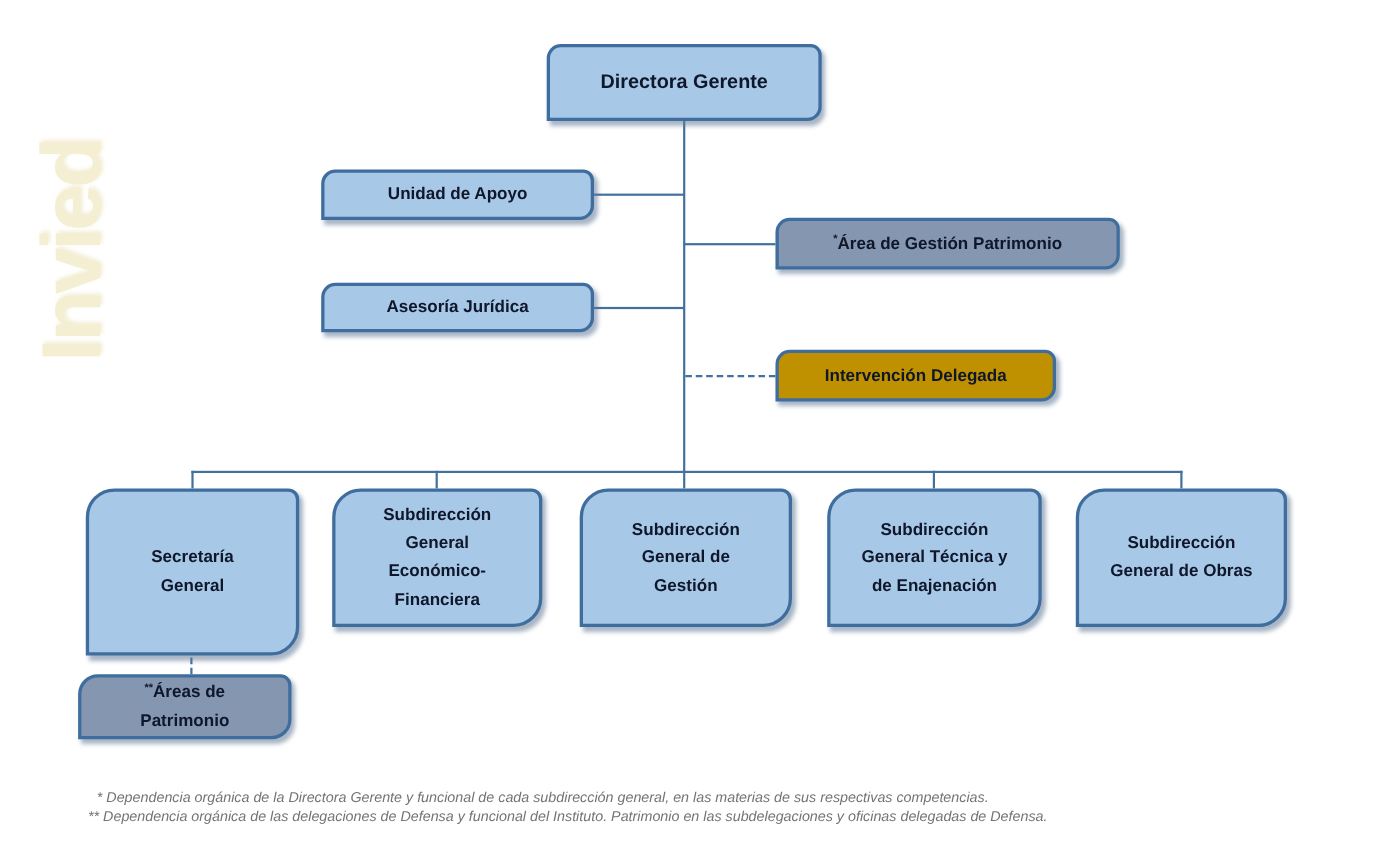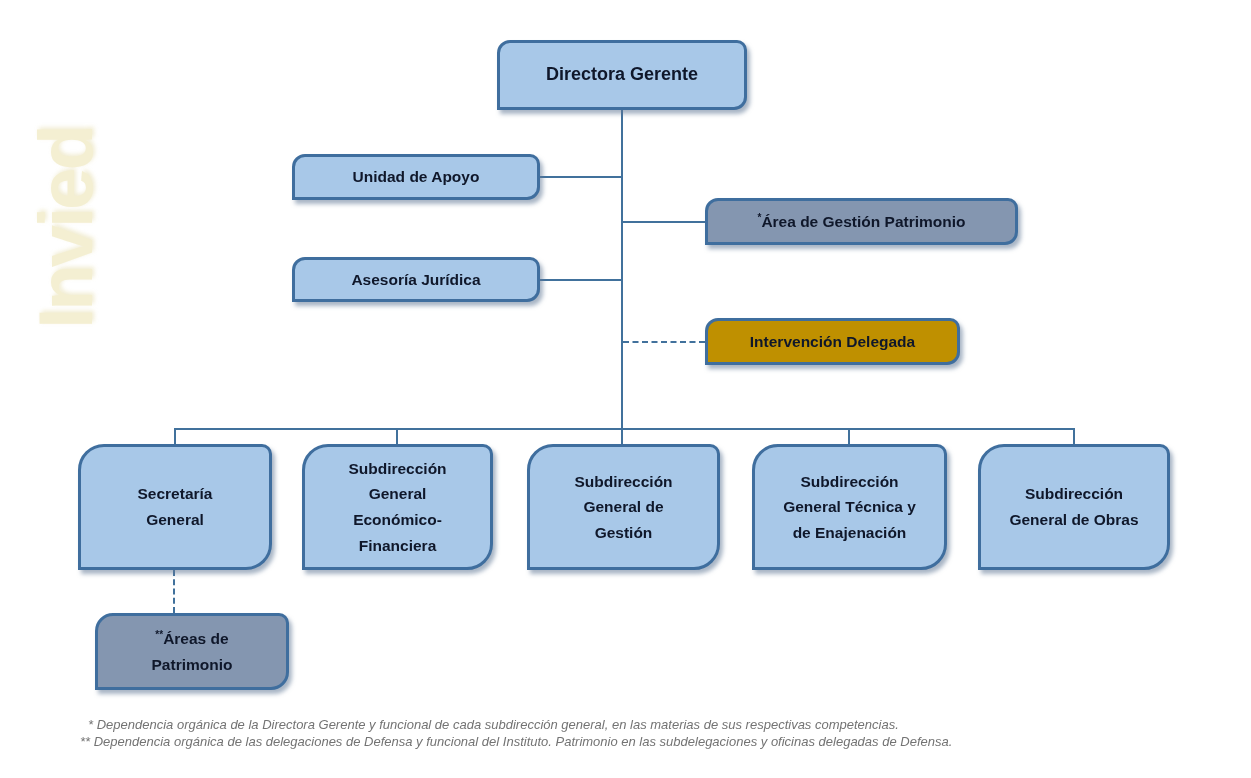--- a/index.html
+++ b/index.html
@@ -104,21 +104,21 @@
   </div>
 
   <div class="box" style="left:292px; top:257px; width:248px; height:45px;text-align:center;">
     <span class="lbl">Asesoría Jurídica</span>
   </div>
 
   <div class="box gold" style="left:705px; top:318px; width:255px; height:47px;">
     <span class="lbl">Intervención Delegada</span>
   </div>
 
-  <div class="box tall" style="left:78px; top:444px; width:194px; height:126px;">
+  <div class="box tall" style="left:78px; top:444px; width:194px; height:152px;">
     <span class="lbl">Secretaría
 General</span>
   </div>
 
   <div class="box tall" style="left:302px; top:444px; width:191px; height:126px;">
     <span class="lbl">Subdirección
 General
 Económico-
 Financiera</span>
   </div>
@@ -133,21 +133,21 @@
     <span class="lbl">Subdirección
 General Técnica y
 de Enajenación</span>
   </div>
 
   <div class="box tall" style="left:978px; top:444px; width:192px; height:126px;">
     <span class="lbl">Subdirección
 General de Obras</span>
   </div>
 
-  <div class="box gray" style="left:95px; top:613px; width:194px; height:77px; border-radius:18px 10px 18px 0;">
+  <div class="box gray" style="left:71px; top:613px; width:194px; height:59px; border-radius:18px 10px 18px 0;">
     <span class="lbl"><sup>**</sup><span>Áreas de
 Patrimonio</span></span>
   </div>
 
   <div class="footnotes">
     <div class="fn1">* Dependencia orgánica de la Directora Gerente y funcional de cada subdirección general, en las materias de sus respectivas competencias.</div>
     <div class="fn2">** Dependencia orgánica de las delegaciones de Defensa y funcional del Instituto. Patrimonio en las subdelegaciones y oficinas delegadas de Defensa.</div>
   </div>
 
 </div>

